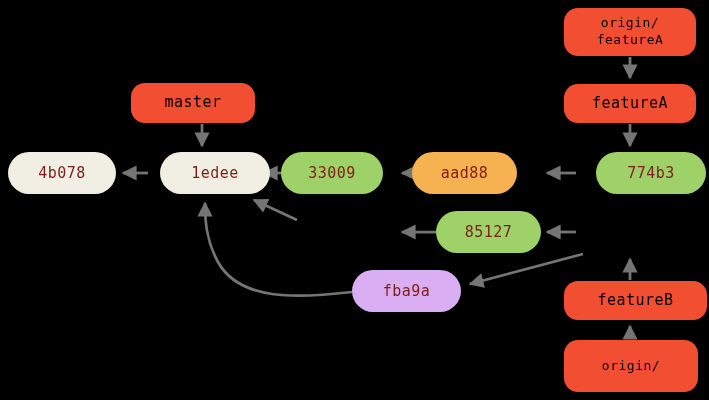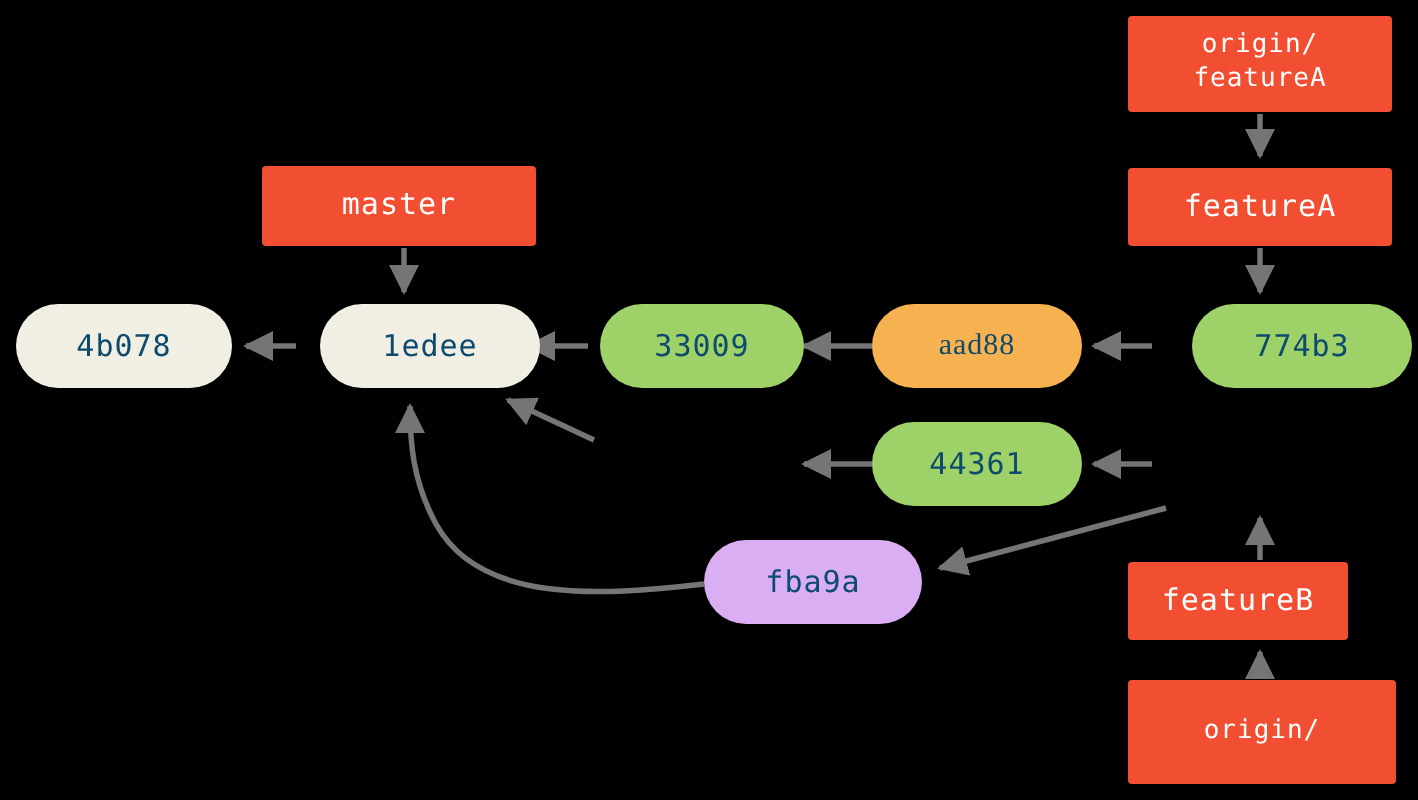--- a/index.html
+++ b/index.html
@@ -9,52 +9,52 @@
     font-family: "DejaVu Sans Mono", "Liberation Mono", monospace;
   }
   .stage {
     position: relative; width: 709px; height: 400px; background: #000000;
   }
   .arrows { position: absolute; left: 0; top: 0; width: 709px; height: 400px; }
 
   .pill {
     position: absolute; height: 42px; border-radius: 21px;
     display: flex; align-items: center; justify-content: center;
-    font-size: 15px; color: #0c4a6e; letter-spacing: 0.5px;
+    font-size: 15px; color: #7f1d1d; letter-spacing: 0.5px;
   }
   .pill.mainline { background: #f1efe3; }
   .pill.branch   { background: #9ed167; }
   .pill.amended  { background: #f6b150; }
   .pill.squashed { background: #d9aef2; }
 
   .refbox {
-    position: absolute; background: #f14e32; color: #ffffff;
+    position: absolute; background: #f14e32; color: #000000;
     display: flex; flex-direction: column; align-items: center; justify-content: center;
-    font-size: 15px; line-height: 1.3; border-radius: 2px; letter-spacing: 0.5px;
+    font-size: 15px; line-height: 1.3; border-radius: 14px; letter-spacing: 0.5px;
   }
   .refbox.two-line { font-size: 13px; }
 
   
   #c4b078 { left: 8px;   top: 152px; width: 108px; }
   #c1edee { left: 160px; top: 152px; width: 110px; }
-  #c33009 { left: 300px; top: 152px; width: 102px; }
-  #caad88 { left: 436px; top: 152px; width: 105px; font-family: Liberation Serif, serif; }
+  #c33009 { left: 281px; top: 152px; width: 102px; }
+  #caad88 { left: 412px; top: 152px; width: 105px; }
   #c774b3 { left: 596px; top: 152px; width: 110px; }
   
   #ce5b0f { left: 294px; top: 211px; width: 102px; }
   #c85127 { left: 436px; top: 211px; width: 105px; }
   #ccd685 { left: 576px; top: 211px; width: 110px; }
   
   #cfba9a { left: 352px; top: 270px; width: 109px; }
 
   
-  #ref-master            { left: 131px; top: 83px;  width: 137px; height: 40px; }
+  #ref-master            { left: 131px; top: 83px;  width: 124px; height: 40px; }
   #ref-origin-featureA   { left: 564px; top: 8px;   width: 132px; height: 48px; }
   #ref-featureA          { left: 564px; top: 84px;  width: 132px; height: 39px; }
-  #ref-featureB          { left: 564px; top: 281px; width: 110px; height: 39px; }
+  #ref-featureB          { left: 564px; top: 281px; width: 143px; height: 39px; }
   #ref-origin-featureBee { left: 564px; top: 340px; width: 134px; height: 52px; }
 </style>
 </head>
 <body>
 
 <div class="stage">
 
   <svg class="arrows" viewBox="0 0 709 400" xmlns="http://www.w3.org/2000/svg">
     <defs>
       <marker id="arrowhead" viewBox="0 0 10 10" refX="9" refY="5" markerWidth="5.5" markerHeight="5.5" orient="auto">
@@ -78,21 +78,21 @@
       <path d="M 630 338 L 630 326" marker-end="url(#arrowhead)"></path>
     </g>
   </svg>
 
   <div id="c4b078" class="pill mainline">4b078</div>
   <div id="c1edee" class="pill mainline">1edee</div>
   <div id="c33009" class="pill branch">33009</div>
   <div id="caad88" class="pill amended">aad88</div>
   <div id="c774b3" class="pill branch">774b3</div>
 
-  <div id="c85127" class="pill branch">44361</div>
+  <div id="c85127" class="pill branch">85127</div>
 
   <div id="cfba9a" class="pill squashed">fba9a</div>
 
   <div id="ref-master" class="refbox">
     <span>master</span>
   </div>
 
   <div id="ref-origin-featureA" class="refbox two-line">
     <span>origin/</span>
     <span>featureA</span>

